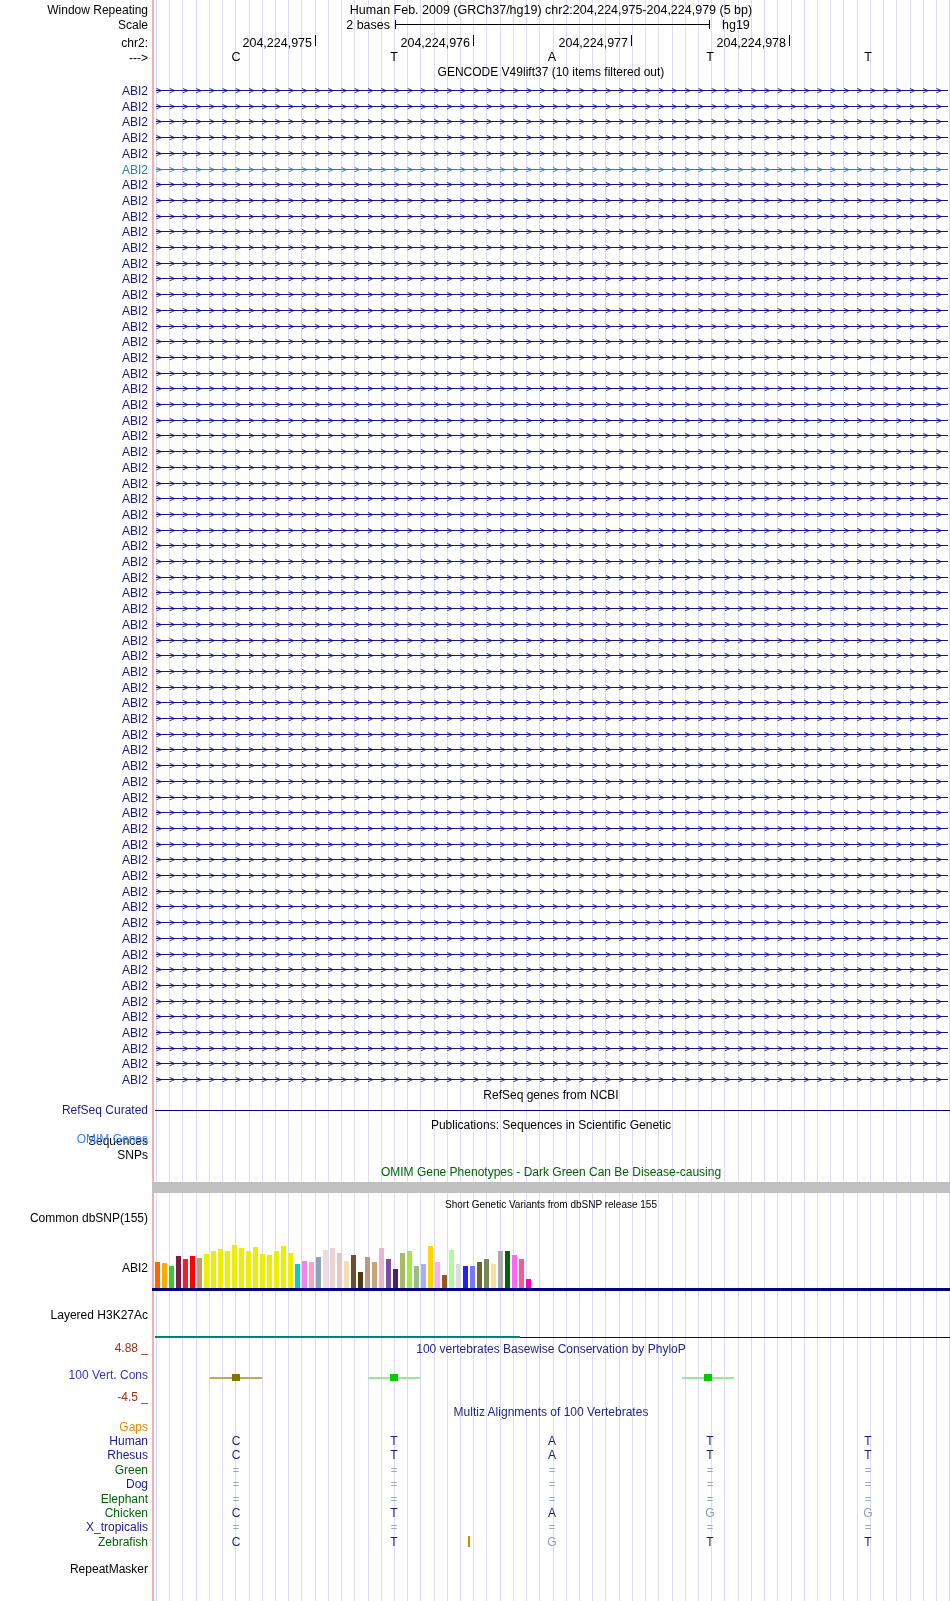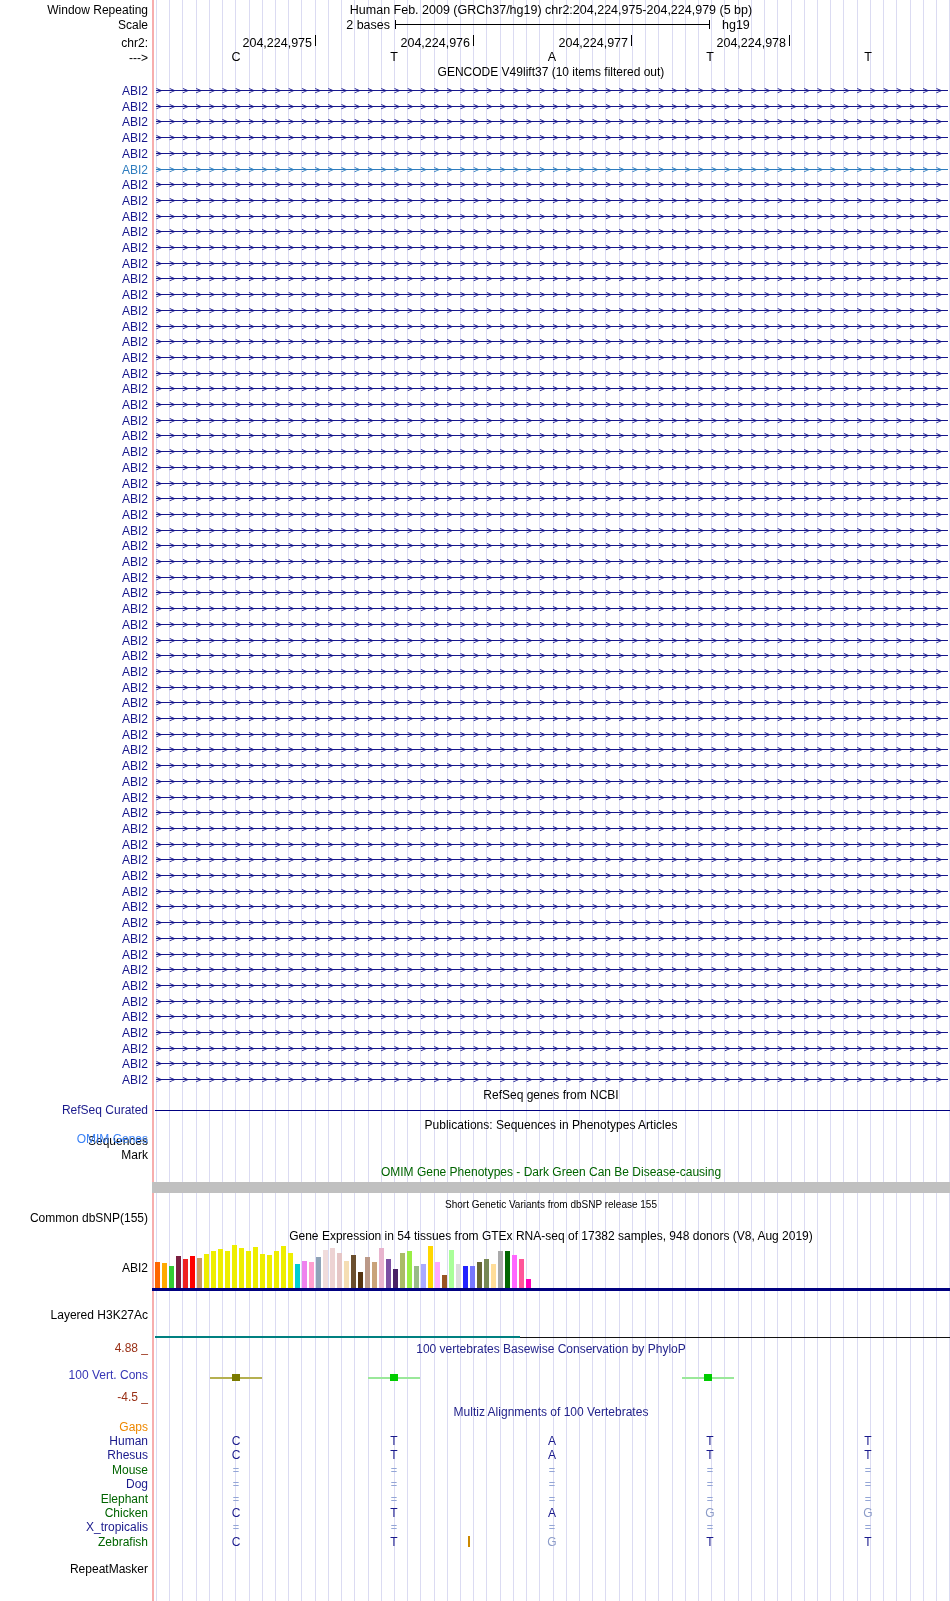--- a/index.html
+++ b/index.html
@@ -193,32 +193,31 @@
       <div class="lab" style="top: 1057.4px; color: rgb(22, 22, 140);">ABI2</div>
       <div class="arrowrow" style="top: 1057.4px; color: rgb(22, 22, 140);">&gt;&gt;&gt;&gt;&gt;&gt;&gt;&gt;&gt;&gt;&gt;&gt;&gt;&gt;&gt;&gt;&gt;&gt;&gt;&gt;&gt;&gt;&gt;&gt;&gt;&gt;&gt;&gt;&gt;&gt;&gt;&gt;&gt;&gt;&gt;&gt;&gt;&gt;&gt;&gt;&gt;&gt;&gt;&gt;&gt;&gt;&gt;&gt;&gt;&gt;&gt;&gt;&gt;&gt;&gt;&gt;&gt;&gt;&gt;&gt;</div>
       <div class="lab" style="top: 1073.1px; color: rgb(22, 22, 140);">ABI2</div>
       <div class="arrowrow" style="top: 1073.1px; color: rgb(22, 22, 140);">&gt;&gt;&gt;&gt;&gt;&gt;&gt;&gt;&gt;&gt;&gt;&gt;&gt;&gt;&gt;&gt;&gt;&gt;&gt;&gt;&gt;&gt;&gt;&gt;&gt;&gt;&gt;&gt;&gt;&gt;&gt;&gt;&gt;&gt;&gt;&gt;&gt;&gt;&gt;&gt;&gt;&gt;&gt;&gt;&gt;&gt;&gt;&gt;&gt;&gt;&gt;&gt;&gt;&gt;&gt;&gt;&gt;&gt;&gt;&gt;</div>
     </div>
 
   <div class="title" style="top:1088px;">RefSeq genes from NCBI</div>
   <div class="lab" style="top:1103px;color:#1a1a8c;">RefSeq Curated</div>
   <div class="abs" style="top:1110px;left:155px;width:795px;height:1px;background:#000080;"></div>
 
-  <div class="title" style="top:1118px;">Publications: Sequences in Phenotypes Articles</div>
+  <div class="title" style="top:1118px;">Publications: Sequences in Scientific Genetic</div>
   <div class="lab" style="top:1134px;">Sequences</div>
-  <div class="lab" style="top:1148px;">Mark</div>
+  <div class="lab" style="top:1148px;">SNPs</div>
 
   <div class="title" style="top:1165px;color:#006400;">OMIM Gene Phenotypes - Dark Green Can Be Disease-causing</div>
   <div class="abs" style="top:1182px;left:152px;width:798px;height:11px;background:#c0c0c0;"></div>
   <div class="lab" style="top:1132px;color:#3b82f6;">OMIM Genes</div>
 
   <div class="title" style="top:1198px;font-size:10px;">Short Genetic Variants from dbSNP release 155</div>
   <div class="lab" style="top:1211px;">Common dbSNP(155)</div>
 
-  <div class="title" style="top:1229px;">Gene Expression in 54 tissues from GTEx RNA-seq of 17382 samples, 948 donors (V8, Aug 2019)</div>
   <div class="lab" style="top:1261px;">ABI2</div>
   <div id="gtex-bars">
       <div class="bar" style="height: 26px; background: rgb(255, 102, 0);"></div>
       <div class="bar" style="height: 25px; background: rgb(255, 170, 0);"></div>
       <div class="bar" style="height: 22px; background: rgb(51, 204, 51);"></div>
       <div class="bar" style="height: 32px; background: rgb(123, 31, 64);"></div>
       <div class="bar" style="height: 29px; background: rgb(238, 34, 34);"></div>
       <div class="bar" style="height: 32px; background: rgb(255, 0, 0);"></div>
       <div class="bar" style="height: 30px; background: rgb(200, 154, 98);"></div>
       <div class="bar" style="height: 34px; background: rgb(238, 238, 0);"></div>
@@ -296,21 +295,21 @@
       <div class="mzcell mz-base" style="top: 1434px; left: 385px;">T</div>
       <div class="mzcell mz-base" style="top: 1434px; left: 543px;">A</div>
       <div class="mzcell mz-base" style="top: 1434px; left: 701px;">T</div>
       <div class="mzcell mz-base" style="top: 1434px; left: 859px;">T</div>
       <div class="lab" style="top: 1448px; color: rgb(26, 26, 140);">Rhesus</div>
       <div class="mzcell mz-base" style="top: 1448px; left: 227px;">C</div>
       <div class="mzcell mz-base" style="top: 1448px; left: 385px;">T</div>
       <div class="mzcell mz-base" style="top: 1448px; left: 543px;">A</div>
       <div class="mzcell mz-base" style="top: 1448px; left: 701px;">T</div>
       <div class="mzcell mz-base" style="top: 1448px; left: 859px;">T</div>
-      <div class="lab" style="top: 1463px; color: rgb(0, 100, 0);">Mouse</div>
+      <div class="lab" style="top: 1463px; color: rgb(0, 100, 0);">Green</div>
       <div class="mzcell mz-eq" style="top: 1463px; left: 227px;">=</div>
       <div class="mzcell mz-eq" style="top: 1463px; left: 385px;">=</div>
       <div class="mzcell mz-eq" style="top: 1463px; left: 543px;">=</div>
       <div class="mzcell mz-eq" style="top: 1463px; left: 701px;">=</div>
       <div class="mzcell mz-eq" style="top: 1463px; left: 859px;">=</div>
       <div class="lab" style="top: 1477px; color: rgb(26, 26, 140);">Dog</div>
       <div class="mzcell mz-eq" style="top: 1477px; left: 227px;">=</div>
       <div class="mzcell mz-eq" style="top: 1477px; left: 385px;">=</div>
       <div class="mzcell mz-eq" style="top: 1477px; left: 543px;">=</div>
       <div class="mzcell mz-eq" style="top: 1477px; left: 701px;">=</div>

